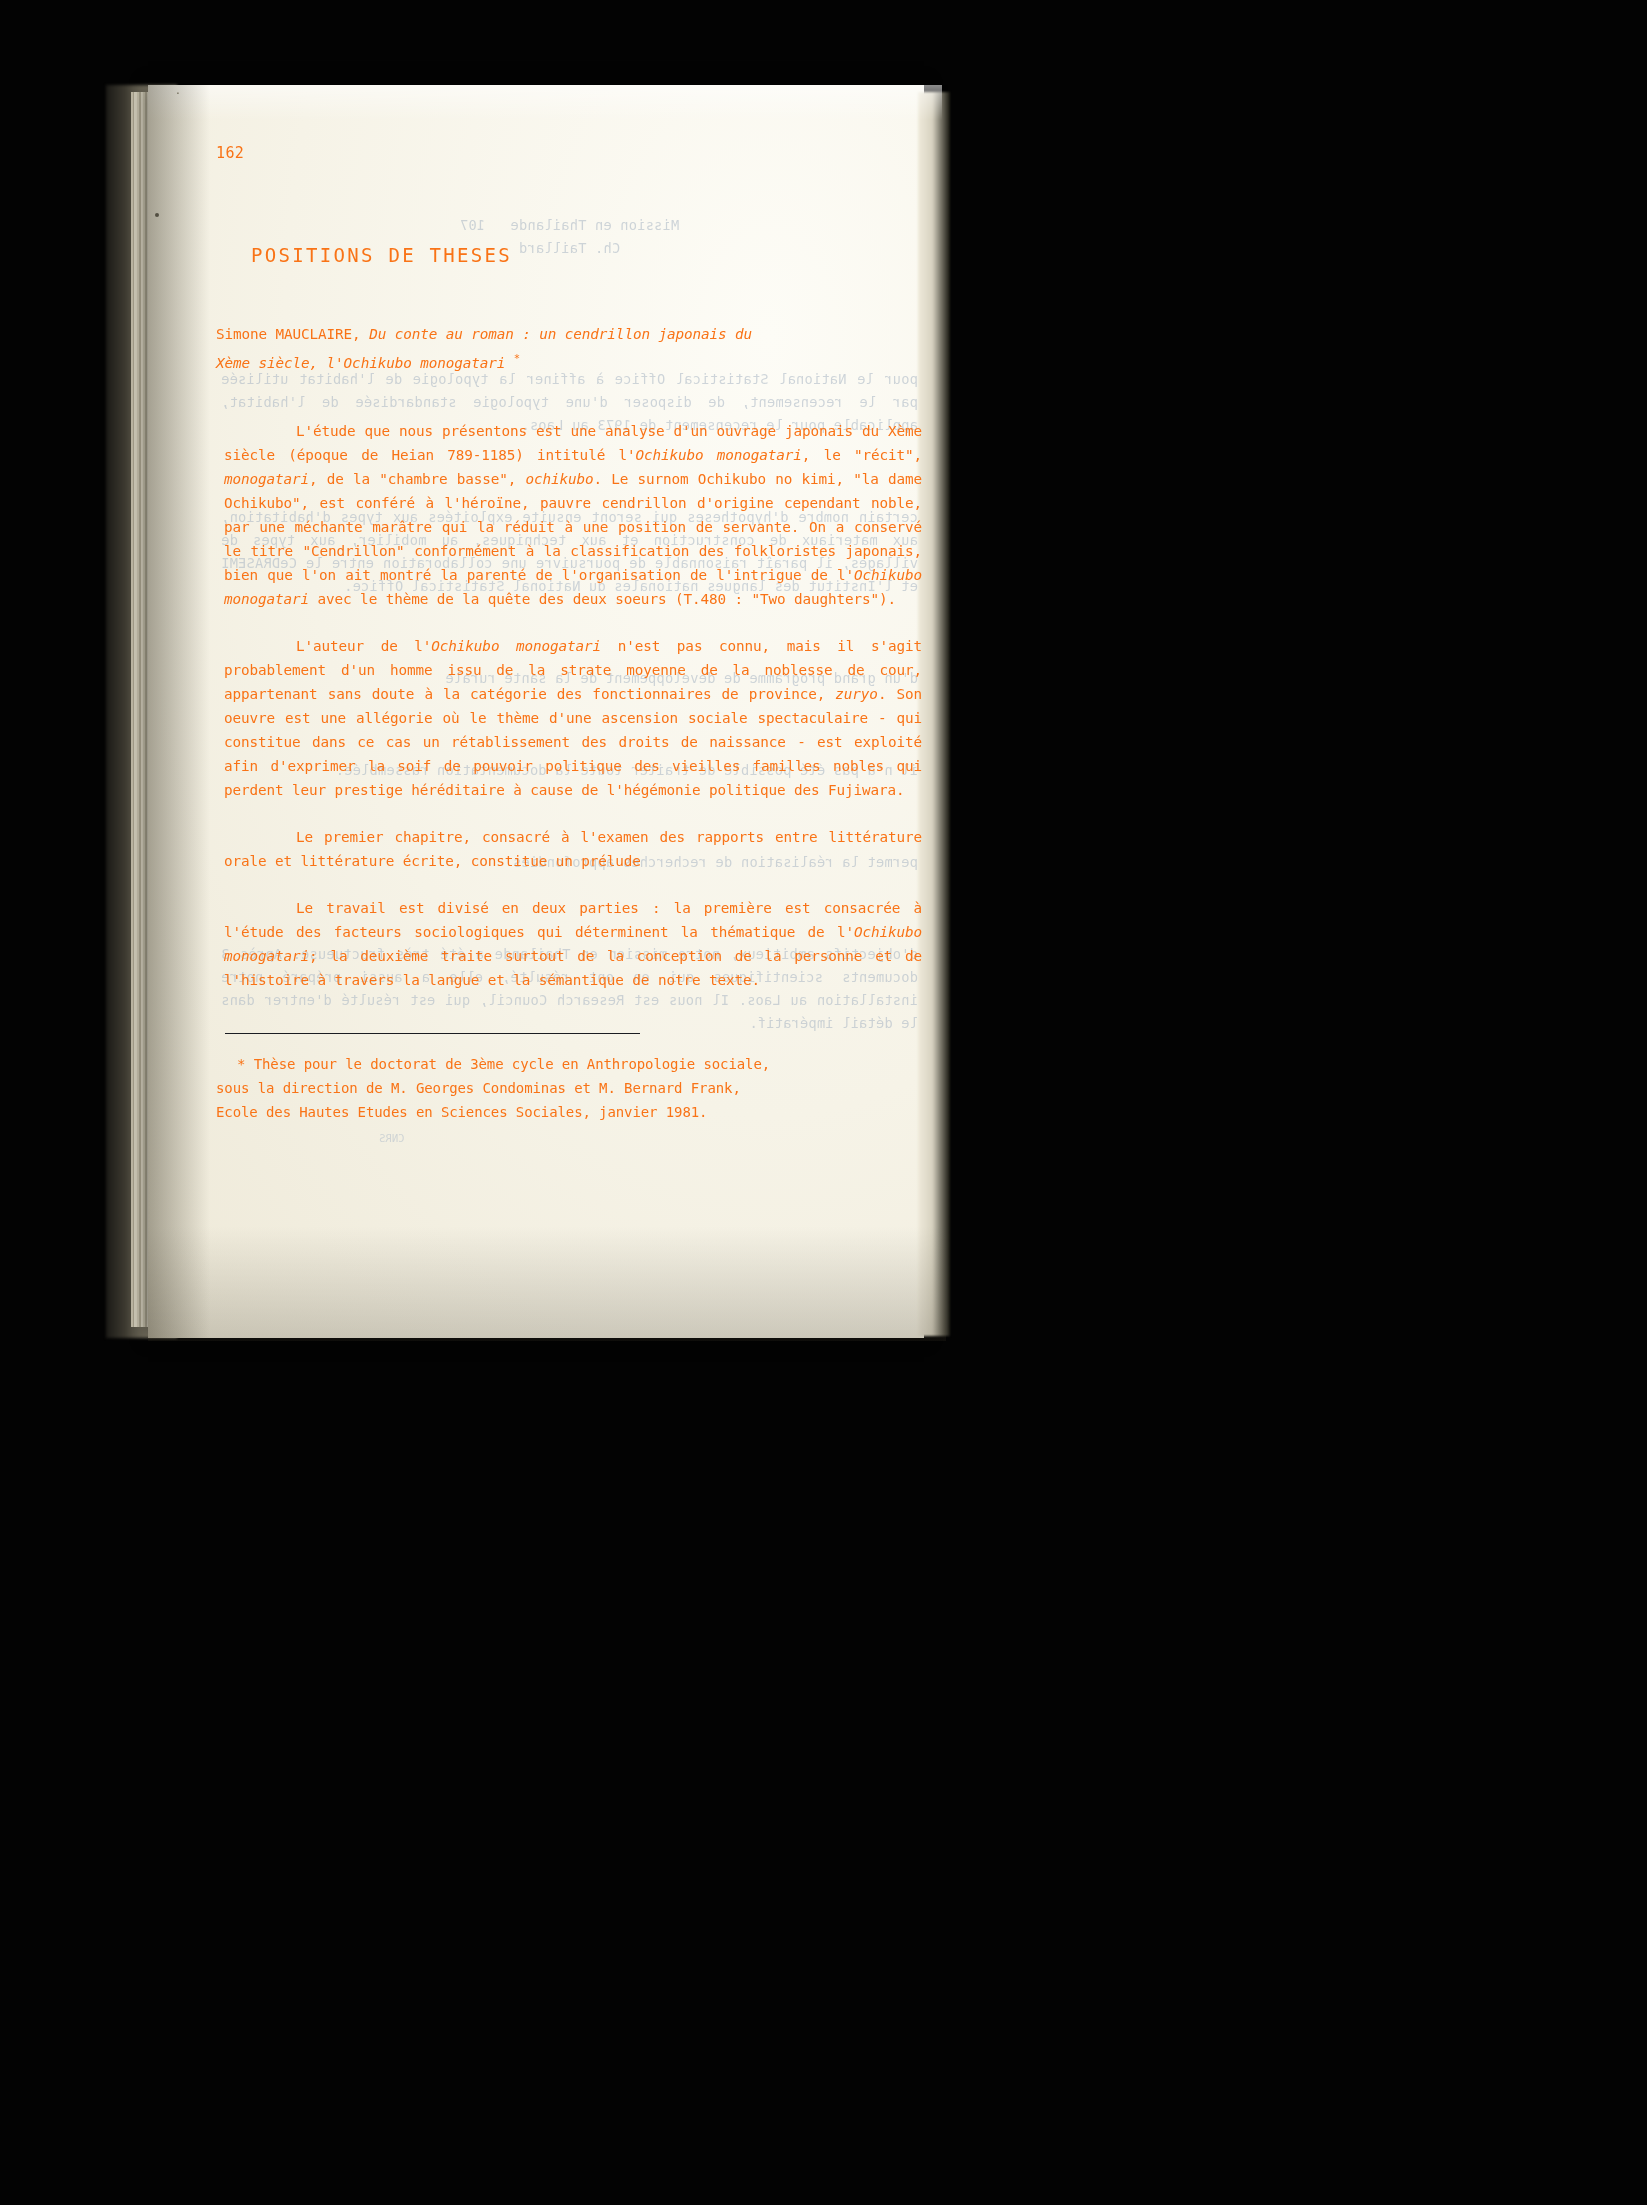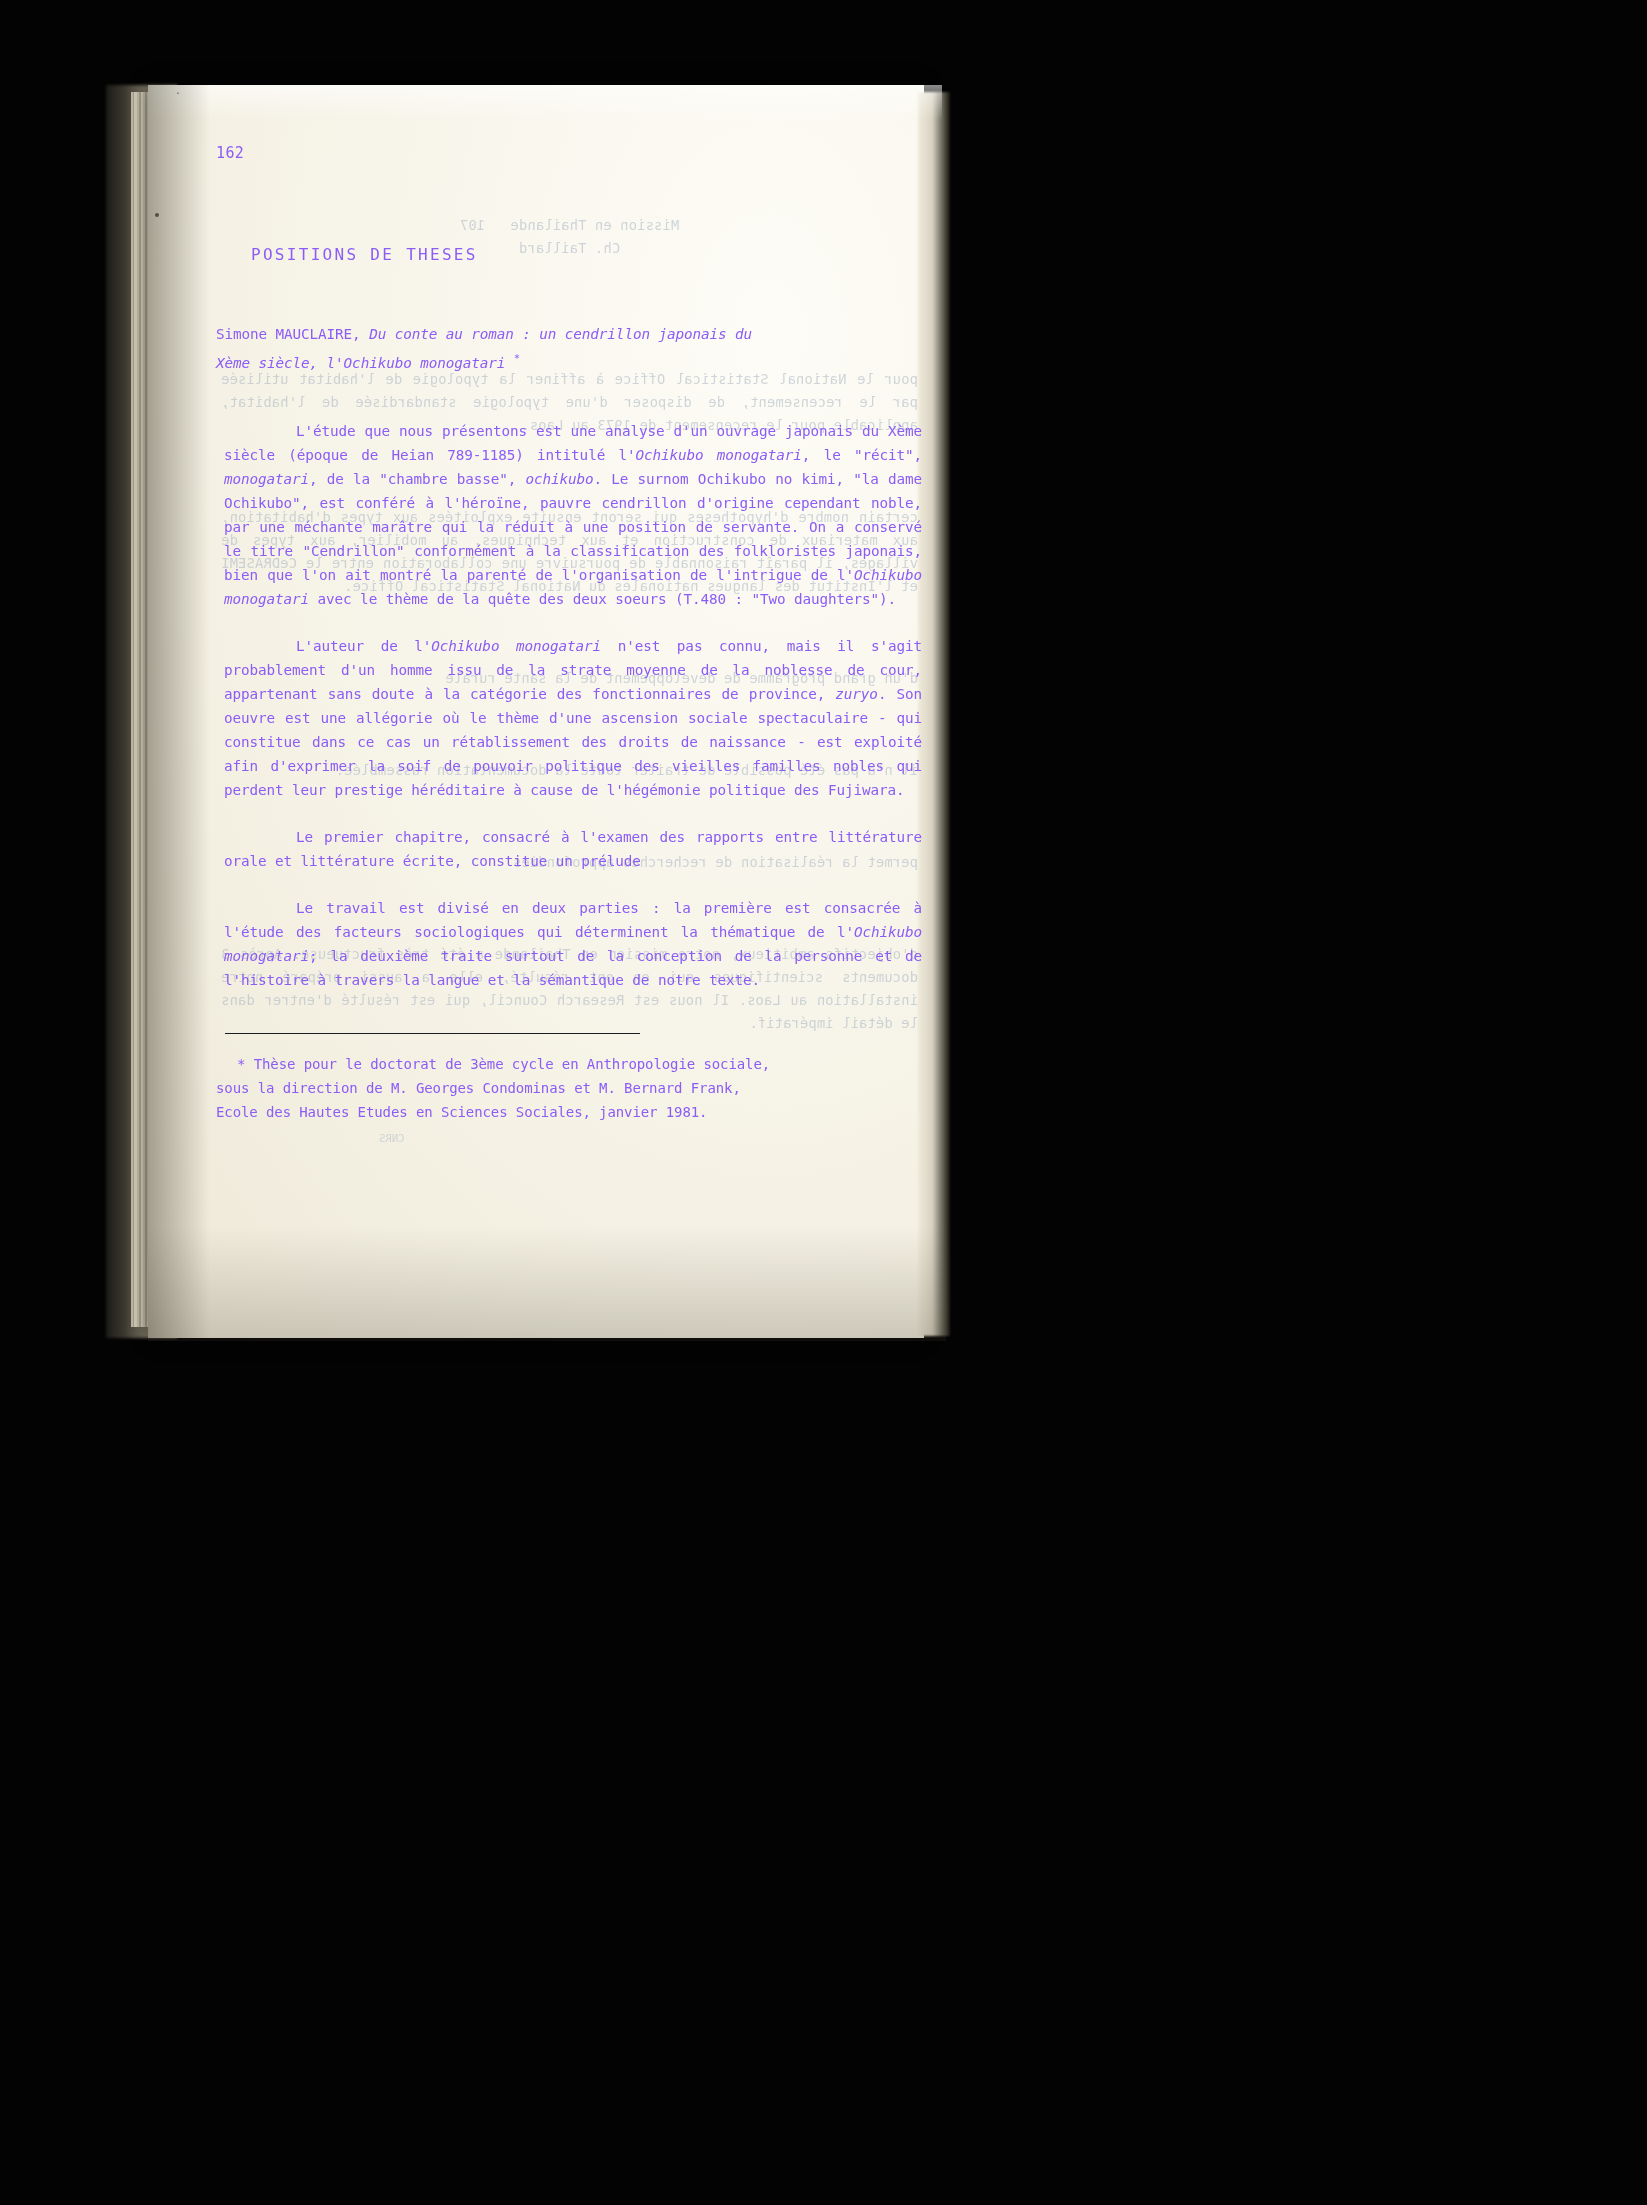--- a/index.html
+++ b/index.html
@@ -121,35 +121,35 @@
     margin-bottom: 62px;
   }
   .showthrough .st-block { display: block; margin-bottom: 23px; }
 
   
   .content {
     position: absolute;
     left: 216px;
     top: 141px;
     width: 706px;
-    color: #8b5cf6;
+    color: #f97316;
     font-family: "DejaVu Sans Mono", monospace;
     font-size: 14.3px;
     line-height: 24px;
     letter-spacing: -0.1px;
   }
 
   .folio {
     font-size: 15px;
     letter-spacing: 0.4px;
     margin-bottom: 78px;
   }
 
   .section-title {
-    font-size: 16px;
+    font-size: 19px;
     letter-spacing: 2.3px;
     margin-left: 35px;
     margin-bottom: 55px;
   }
 
   .citation {
     margin-bottom: 44px;
   }
   .citation .ital { font-style: italic; }
   .ast { vertical-align: super; font-size: 10.6px; }

